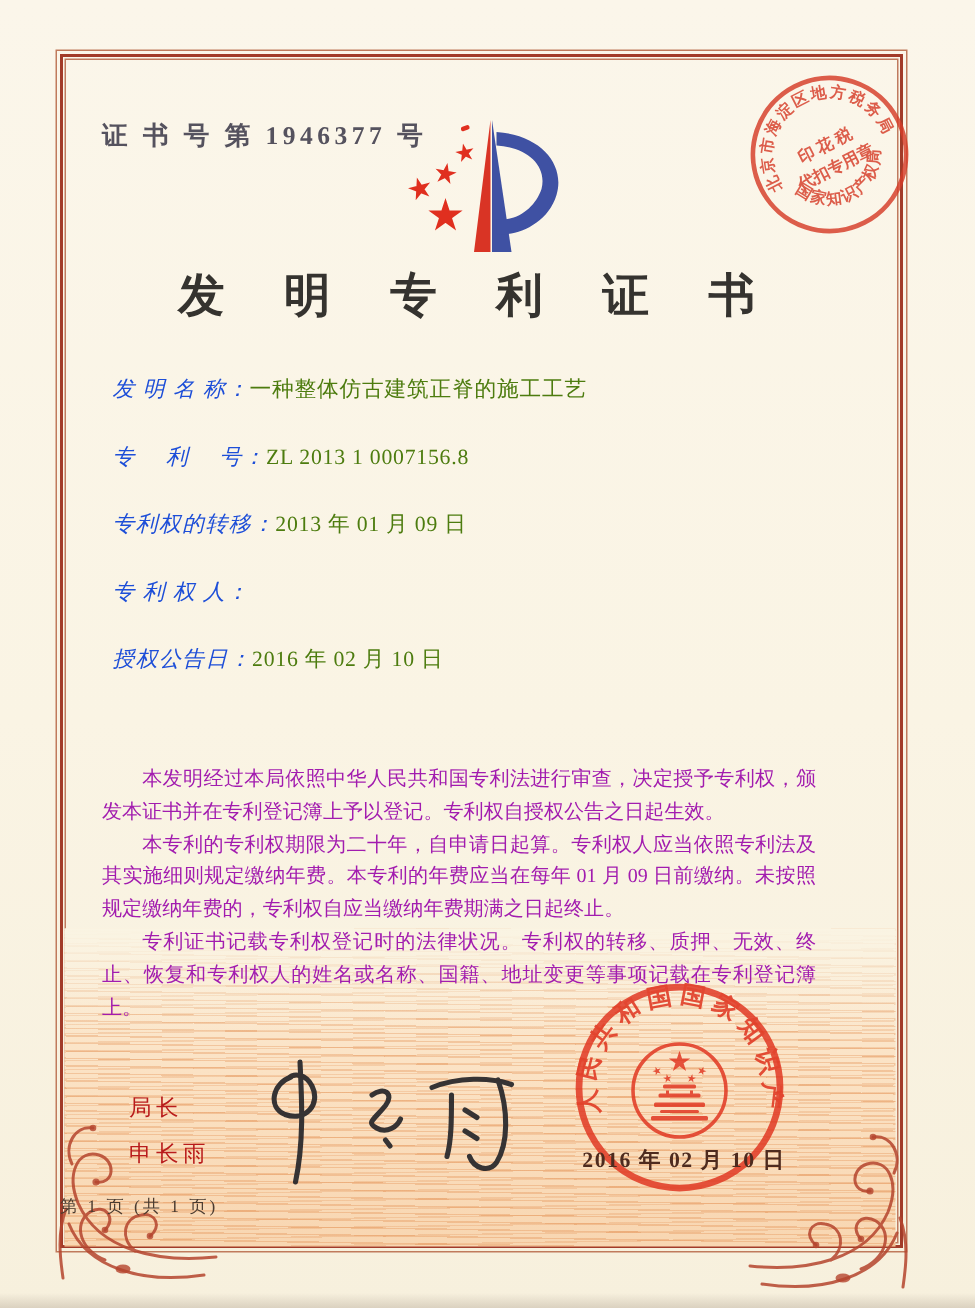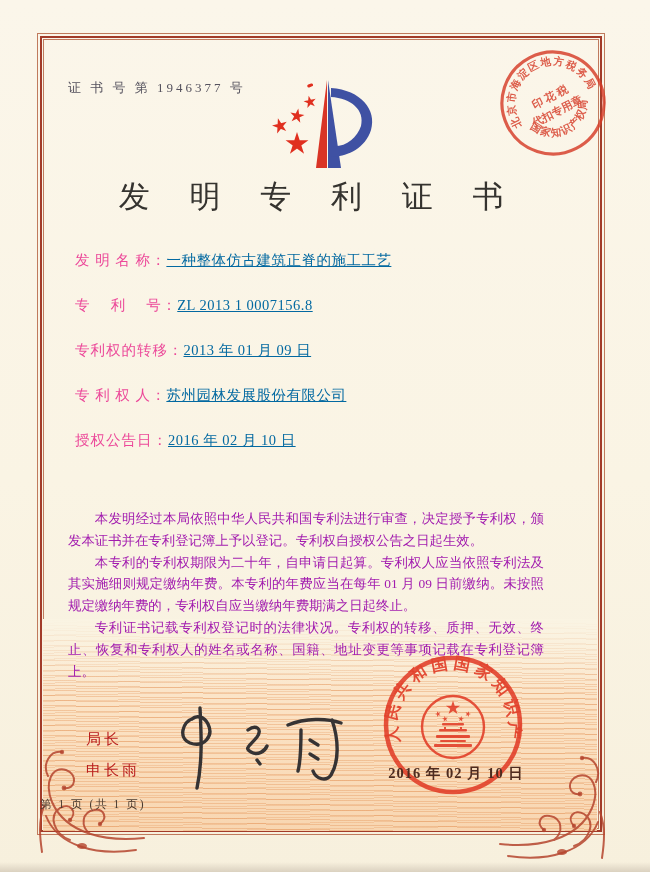--- a/index.html
+++ b/index.html
@@ -23,31 +23,31 @@
     background:linear-gradient(180deg,#fbeed9 0%,#fbe2c4 45%,#f8d6b1 100%);
   }
   .guilloche::before{content:"";position:absolute;inset:0;
     background:
       repeating-linear-gradient(0.9deg,rgba(222,126,58,.30) 0 1px,rgba(0,0,0,0) 1px 5px),
       repeating-linear-gradient(-0.9deg,rgba(222,126,58,.22) 0 1px,rgba(0,0,0,0) 1px 6px);
   }
   .guilloche::after{content:"";position:absolute;left:0;right:0;top:0;height:70px;
     background:linear-gradient(180deg,#faf4e3 0%,rgba(250,244,227,0) 100%);}
   
-  .cert-no{position:absolute;left:68px;top:79px;font-size:13px;color:#55525e;
-    letter-spacing:3px;z-index:3;}
+  .cert-no{position:absolute;left:68px;top:79px;font-size:17px;color:#55525e;
+    letter-spacing:3px;z-index:3;font-weight:bold;}
   .logo{position:absolute;left:263px;top:74px;z-index:3;}
   .tax-stamp{position:absolute;left:491px;top:41px;z-index:5;opacity:.82;transform:rotate(-27deg);}
   .title{position:absolute;left:40px;top:176px;width:558px;text-align:center;
-    font-size:31px;font-weight:normal;color:#35332f;letter-spacing:16px;z-index:3;}
+    font-size:31px;font-weight:bold;color:#35332f;letter-spacing:16px;z-index:3;}
   
   .fields{position:absolute;left:75px;top:250px;width:478px;z-index:3;}
   .field-row{display:flex;margin-bottom:24px;font-size:14.5px;line-height:21px;}
-  .field-label{color:#ec4899;white-space:pre;letter-spacing:1px;}
-  .field-value{color:#0369a1;letter-spacing:.5px;text-decoration:underline;}
+  .field-label{color:#1d4ed8;white-space:pre;letter-spacing:1px;font-style:italic;}
+  .field-value{color:#4d7c0f;letter-spacing:.5px;}
   
   .body-text{position:absolute;left:68px;top:508px;width:476px;z-index:3;
     font-size:13.4px;line-height:21.8px;color:#a21caf;text-align:justify;}
   .body-text p{margin:0;text-indent:2em;}
   
   .director{position:absolute;left:86px;top:724px;z-index:3;font-size:15px;
     color:#b91c1c;letter-spacing:3px;line-height:31px;}
   .signature{position:absolute;left:160px;top:698px;z-index:4;}
   .big-seal{position:absolute;left:378px;top:650px;z-index:4;opacity:.9;}
   .seal-date{position:absolute;left:380px;top:764px;width:152px;text-align:center;z-index:5;
@@ -144,21 +144,20 @@
   <div class="field-row">
     <span class="field-label">专　 利 　号：</span>
     <span class="field-value">ZL 2013 1 0007156.8</span>
   </div>
   <div class="field-row">
     <span class="field-label">专利权的转移：</span>
     <span class="field-value">2013 年 01 月 09 日</span>
   </div>
   <div class="field-row">
     <span class="field-label">专 利 权 人：</span>
-    <span class="field-value">苏州园林发展股份有限公司</span>
   </div>
   <div class="field-row">
     <span class="field-label">授权公告日：</span>
     <span class="field-value">2016 年 02 月 10 日</span>
   </div>
 </div>
 
 <div class="body-text">
   <p>本发明经过本局依照中华人民共和国专利法进行审查，决定授予专利权，颁发本证书并在专利登记簿上予以登记。专利权自授权公告之日起生效。</p>
   <p>本专利的专利权期限为二十年，自申请日起算。专利权人应当依照专利法及其实施细则规定缴纳年费。本专利的年费应当在每年 01 月 09 日前缴纳。未按照规定缴纳年费的，专利权自应当缴纳年费期满之日起终止。</p>

